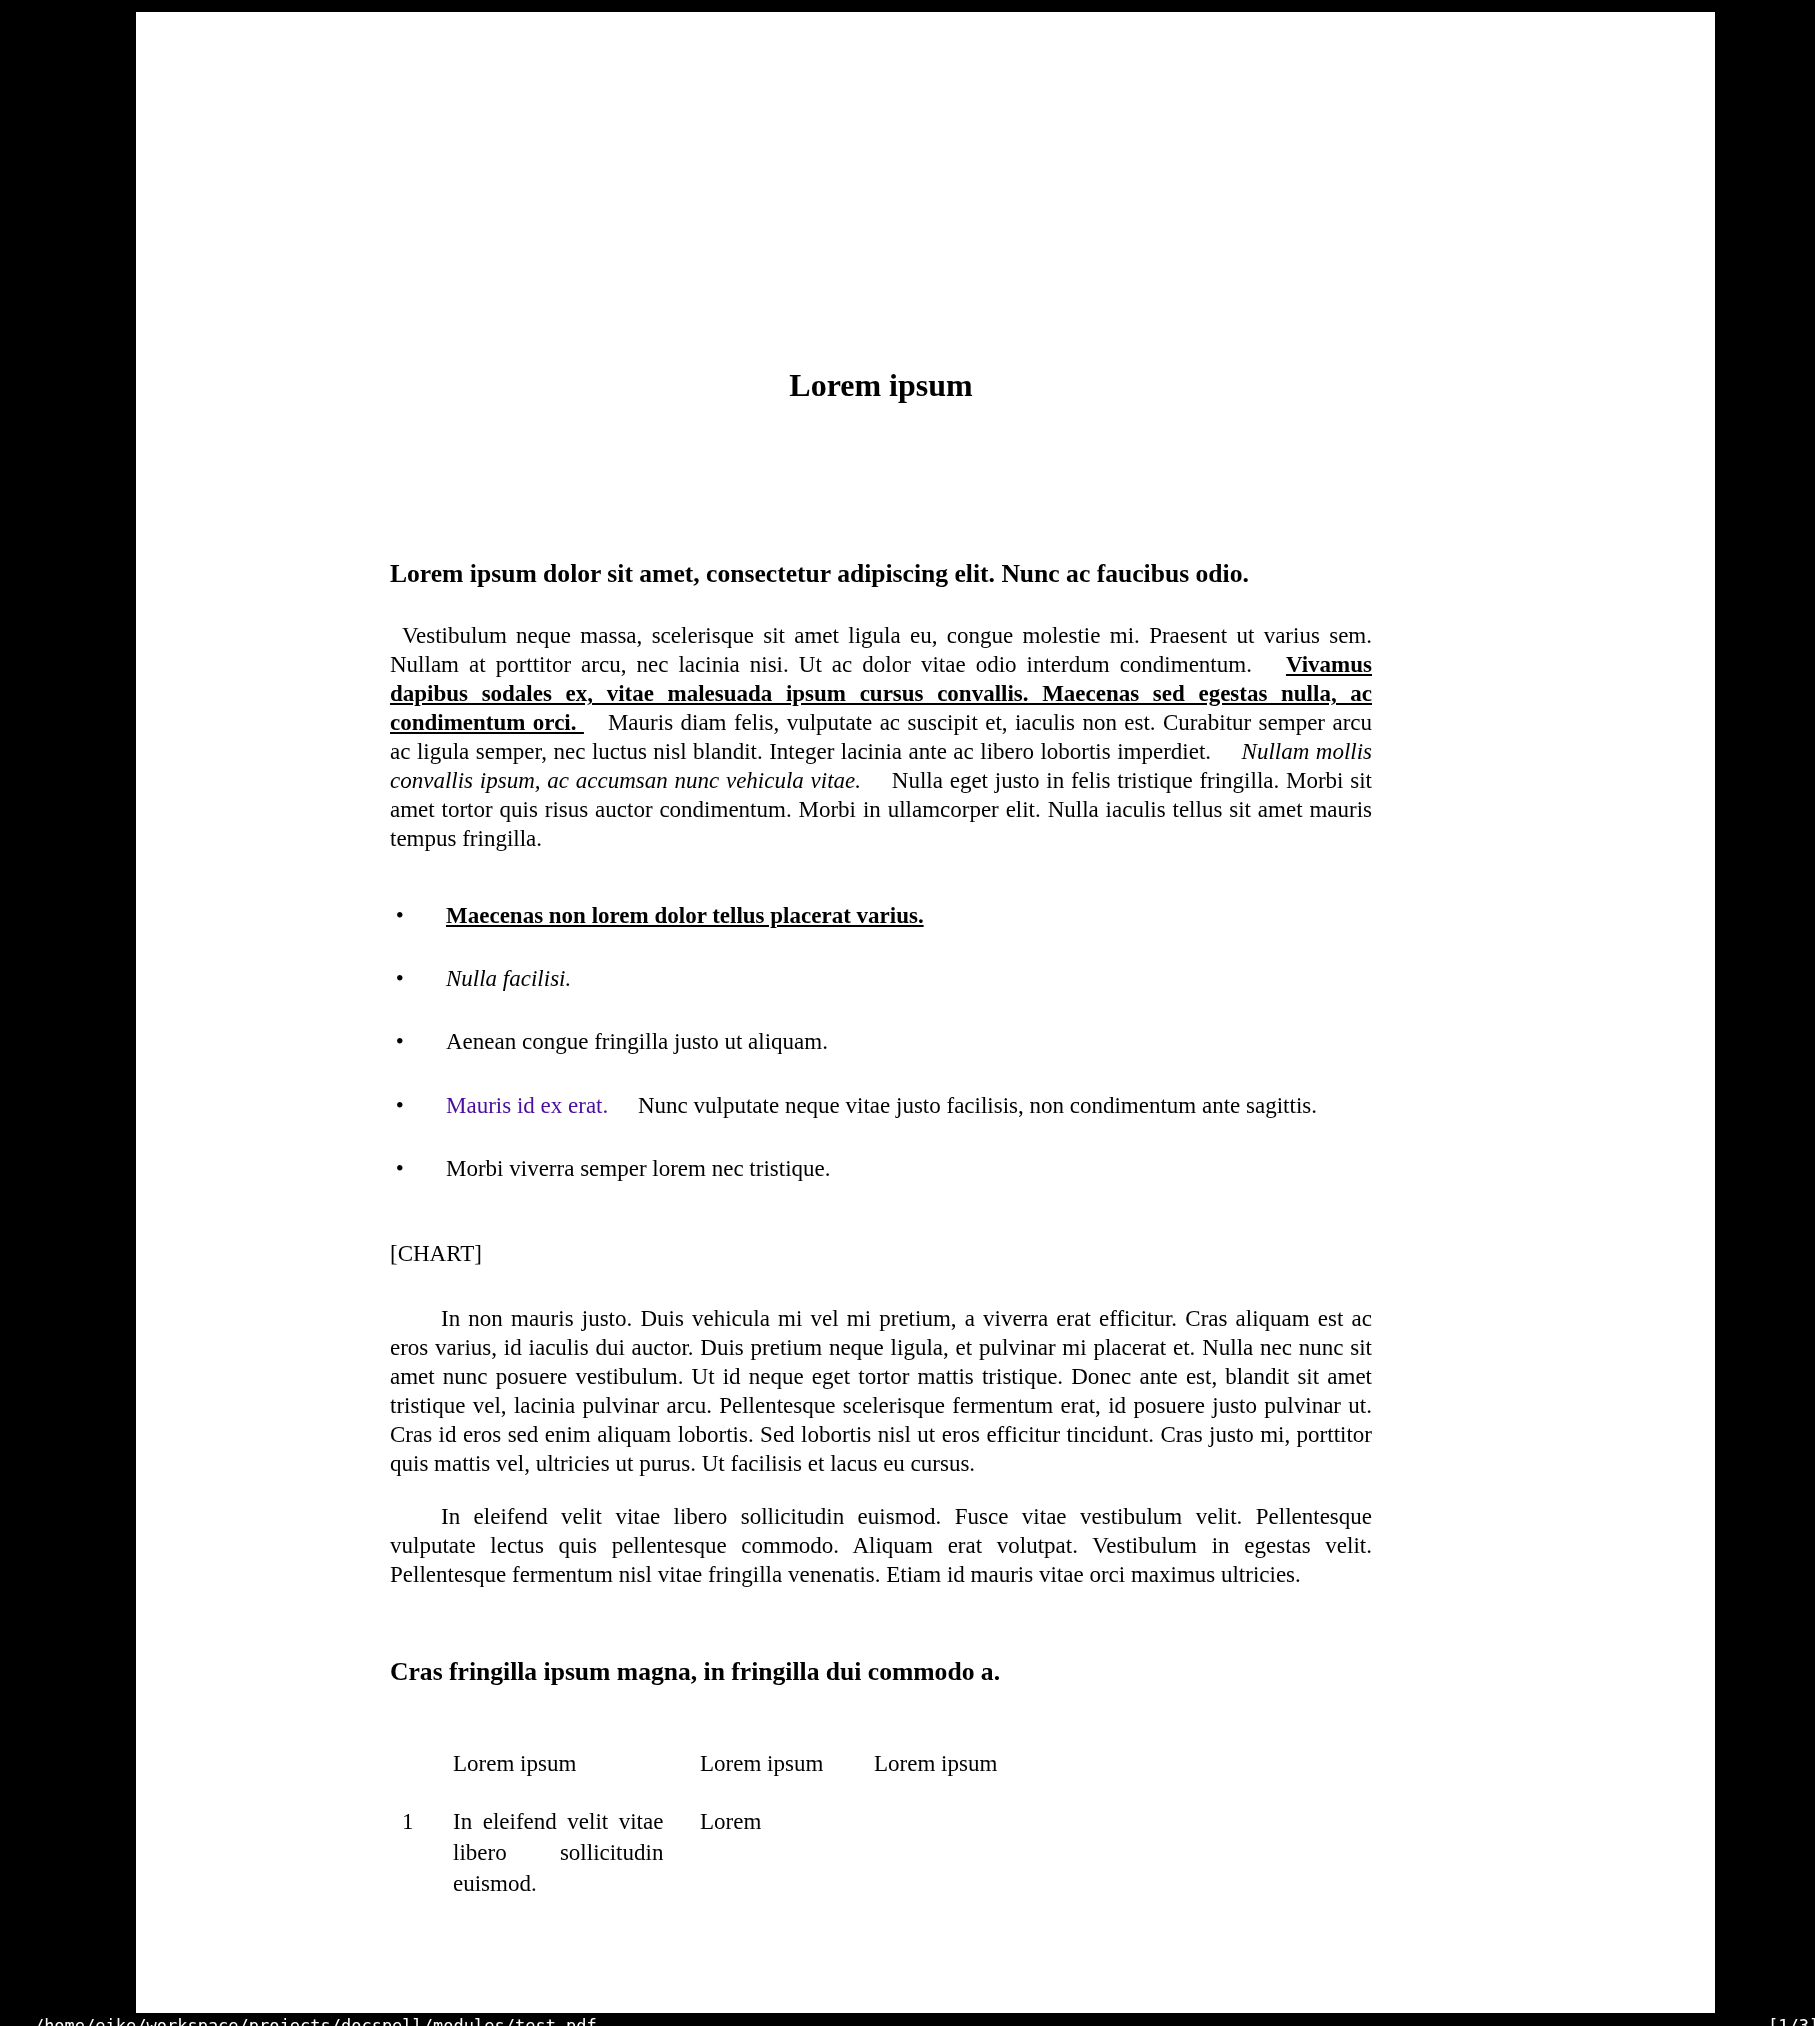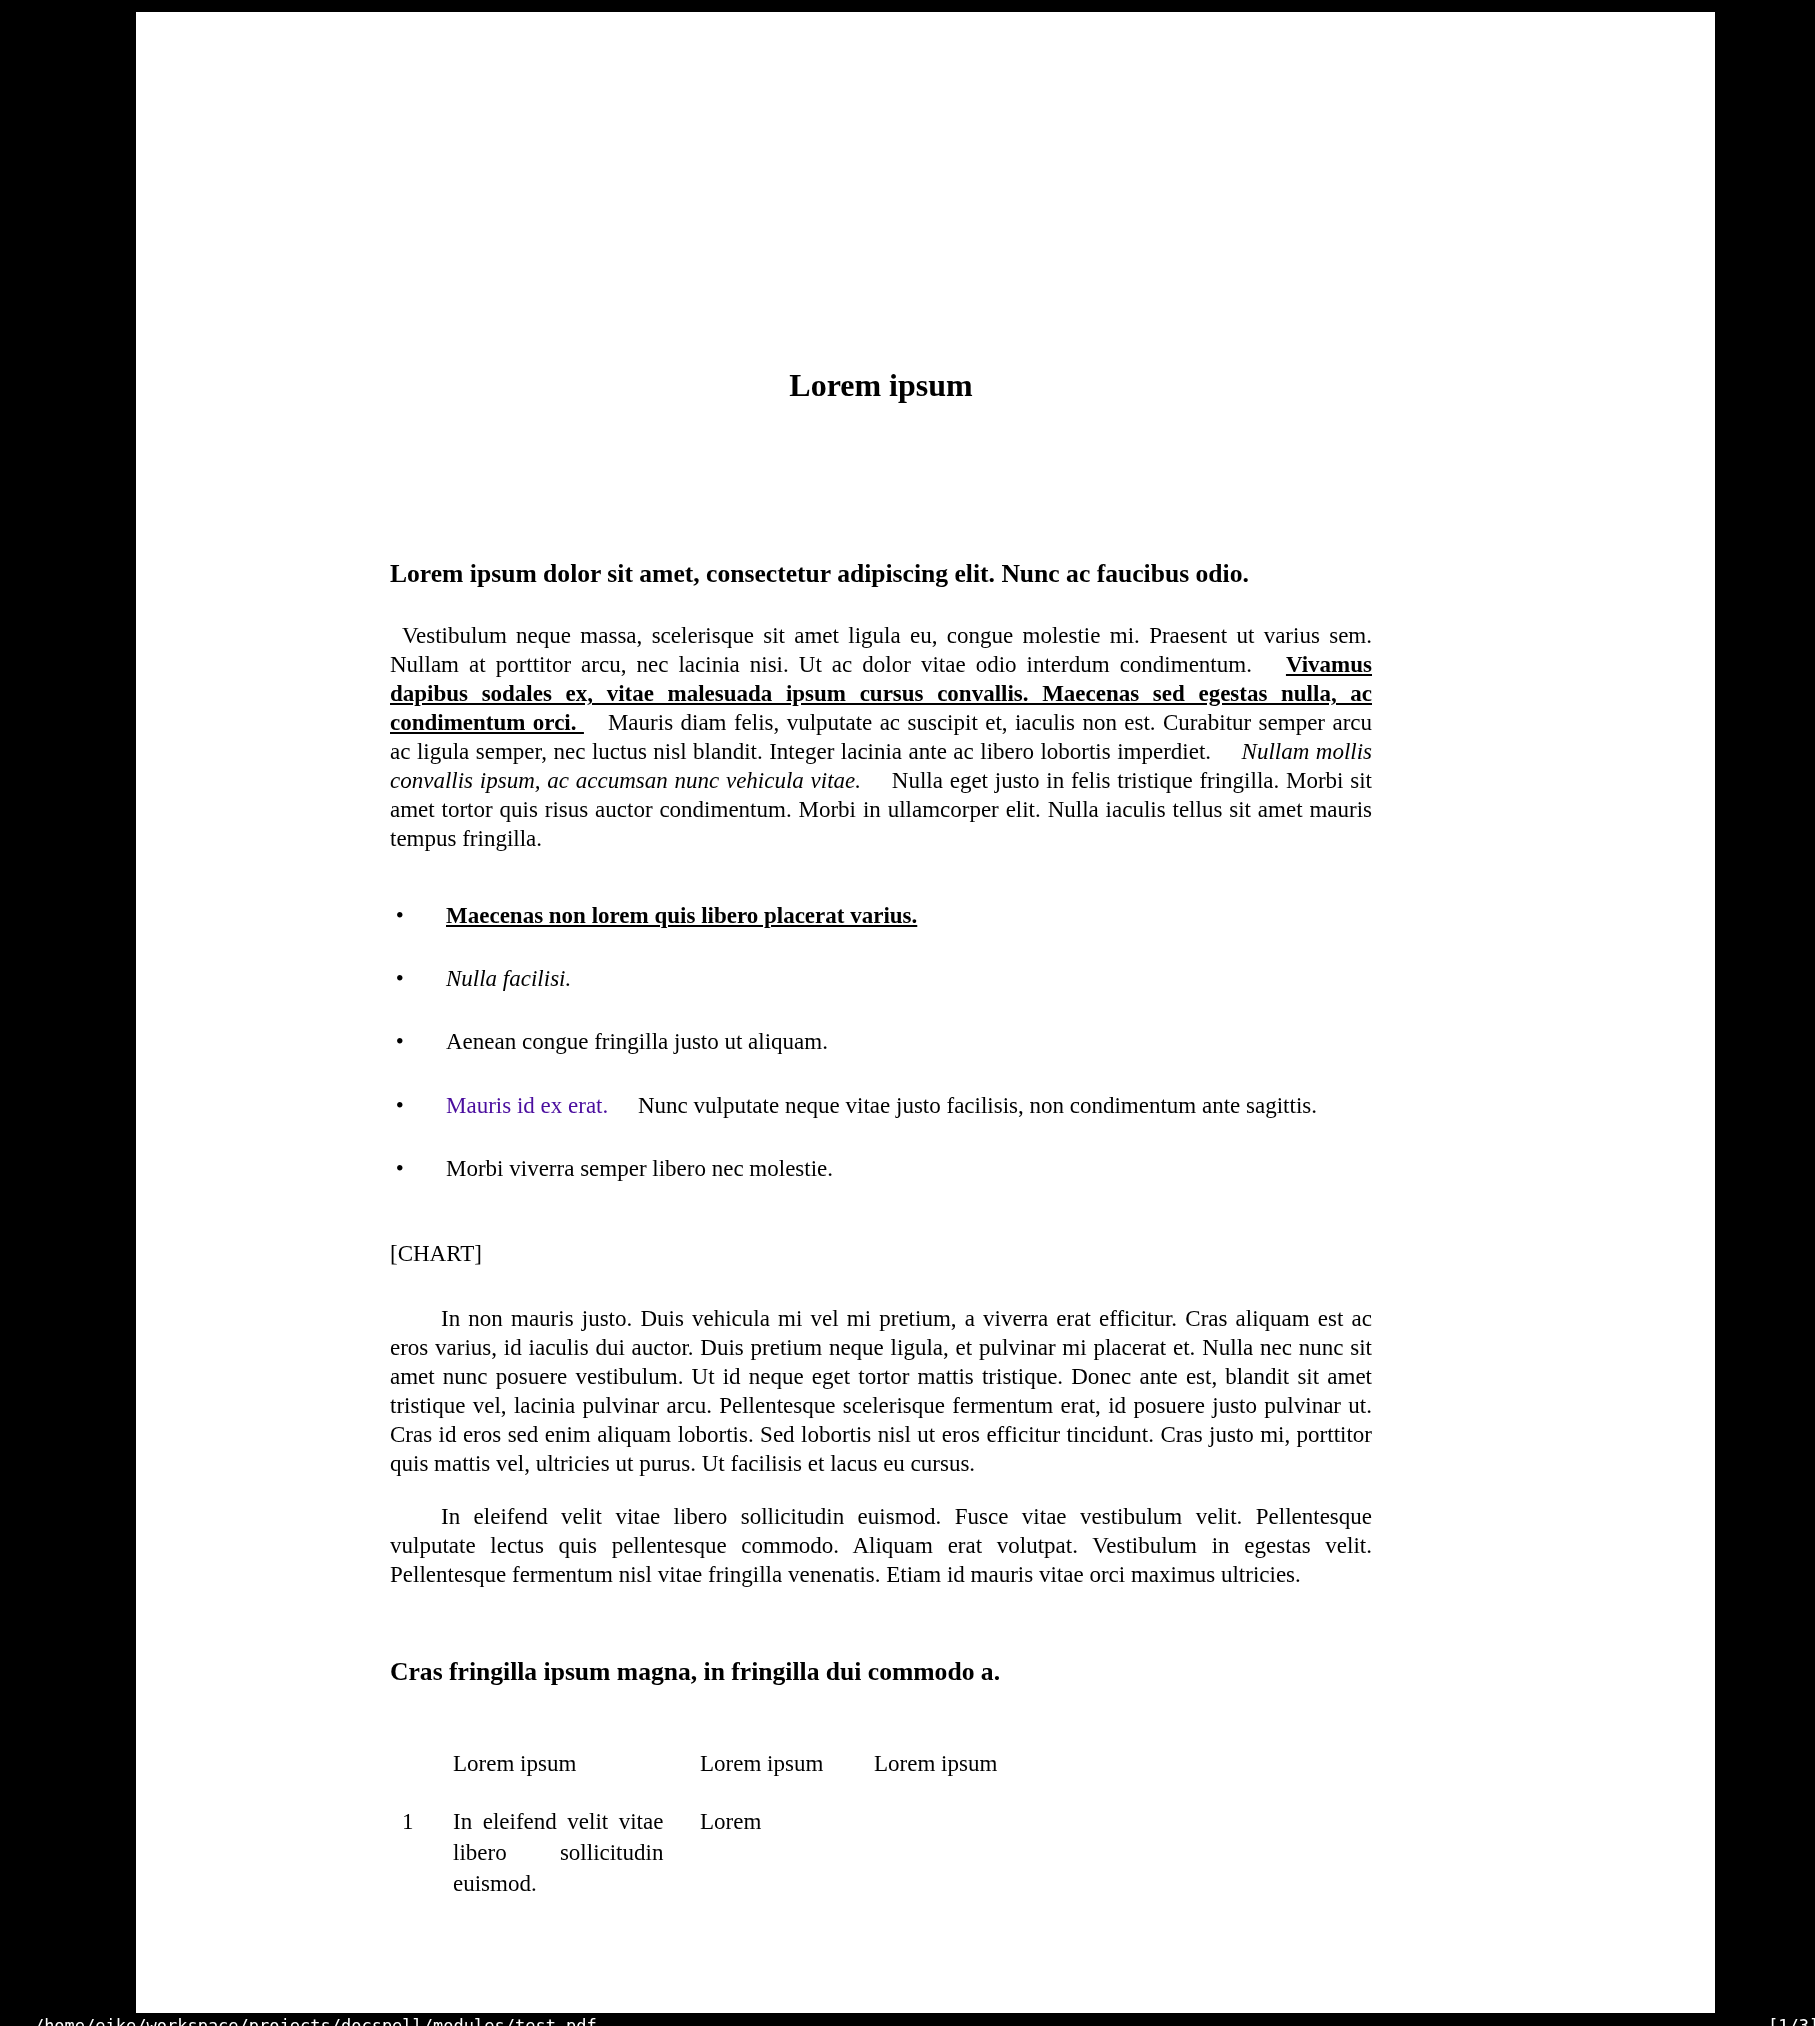--- a/index.html
+++ b/index.html
@@ -50,25 +50,25 @@
   <div class="content">
 
     <div class="doc-title">Lorem ipsum</div>
 
     <h1 class="sec">Lorem ipsum dolor sit amet, consectetur adipiscing elit. Nunc ac faucibus odio.</h1>
 
     <p class="para first"><span class="seg-normal">Vestibulum neque massa, scelerisque sit amet ligula eu, congue molestie mi. Praesent ut varius sem. Nullam at porttitor arcu, nec lacinia nisi. Ut ac dolor vitae odio interdum condimentum. </span><span class="seg-bold">Vivamus dapibus sodales ex, vitae malesuada ipsum cursus convallis. Maecenas sed egestas nulla, ac condimentum orci. </span><span class="seg-normal">Mauris diam felis, vulputate ac suscipit et, iaculis non est. Curabitur semper arcu ac ligula semper, nec luctus nisl blandit. Integer lacinia ante ac libero lobortis imperdiet. </span><span class="seg-italic">Nullam mollis convallis ipsum, ac accumsan nunc vehicula vitae. </span><span class="seg-normal">Nulla eget justo in felis tristique fringilla. Morbi sit amet tortor quis risus auctor condimentum. Morbi in ullamcorper elit. Nulla iaculis tellus sit amet mauris tempus fringilla.</span></p>
 
 
     <ul class="bullets">
-      <li><span class="seg-bold">Maecenas non lorem quis libero placerat varius.</span></li>
+      <li><span class="seg-bold">Maecenas non lorem dolor tellus placerat varius.</span></li>
       <li><span class="seg-italic">Nulla facilisi.</span></li>
       <li><span class="seg-normal">Aenean congue fringilla justo ut aliquam.</span></li>
       <li><span class="seg-link">Mauris id ex erat.</span><span class="seg-normal"> Nunc vulputate neque vitae justo facilisis, non condimentum ante sagittis.</span></li>
-      <li><span class="seg-normal">Morbi viverra semper libero nec molestie.</span></li>
+      <li><span class="seg-normal">Morbi viverra semper lorem nec tristique.</span></li>
     </ul>
 
     <p class="para chart">[CHART]</p>
 
     <p class="para indent after-list">In non mauris justo. Duis vehicula mi vel mi pretium, a viverra erat efficitur. Cras aliquam est ac eros varius, id iaculis dui auctor. Duis pretium neque ligula, et pulvinar mi placerat et. Nulla nec nunc sit amet nunc posuere vestibulum. Ut id neque eget tortor mattis tristique. Donec ante est, blandit sit amet tristique vel, lacinia pulvinar arcu. Pellentesque scelerisque fermentum erat, id posuere justo pulvinar ut. Cras id eros sed enim aliquam lobortis. Sed lobortis nisl ut eros efficitur tincidunt. Cras justo mi, porttitor quis mattis vel, ultricies ut purus. Ut facilisis et lacus eu cursus.</p>
 
     <p class="para indent">In eleifend velit vitae libero sollicitudin euismod. Fusce vitae vestibulum velit. Pellentesque vulputate lectus quis pellentesque commodo. Aliquam erat volutpat. Vestibulum in egestas velit. Pellentesque fermentum nisl vitae fringilla venenatis. Etiam id mauris vitae orci maximus ultricies.</p>
 
     <h1 class="sec h2gap">Cras fringilla ipsum magna, in fringilla dui commodo a.</h1>
 

